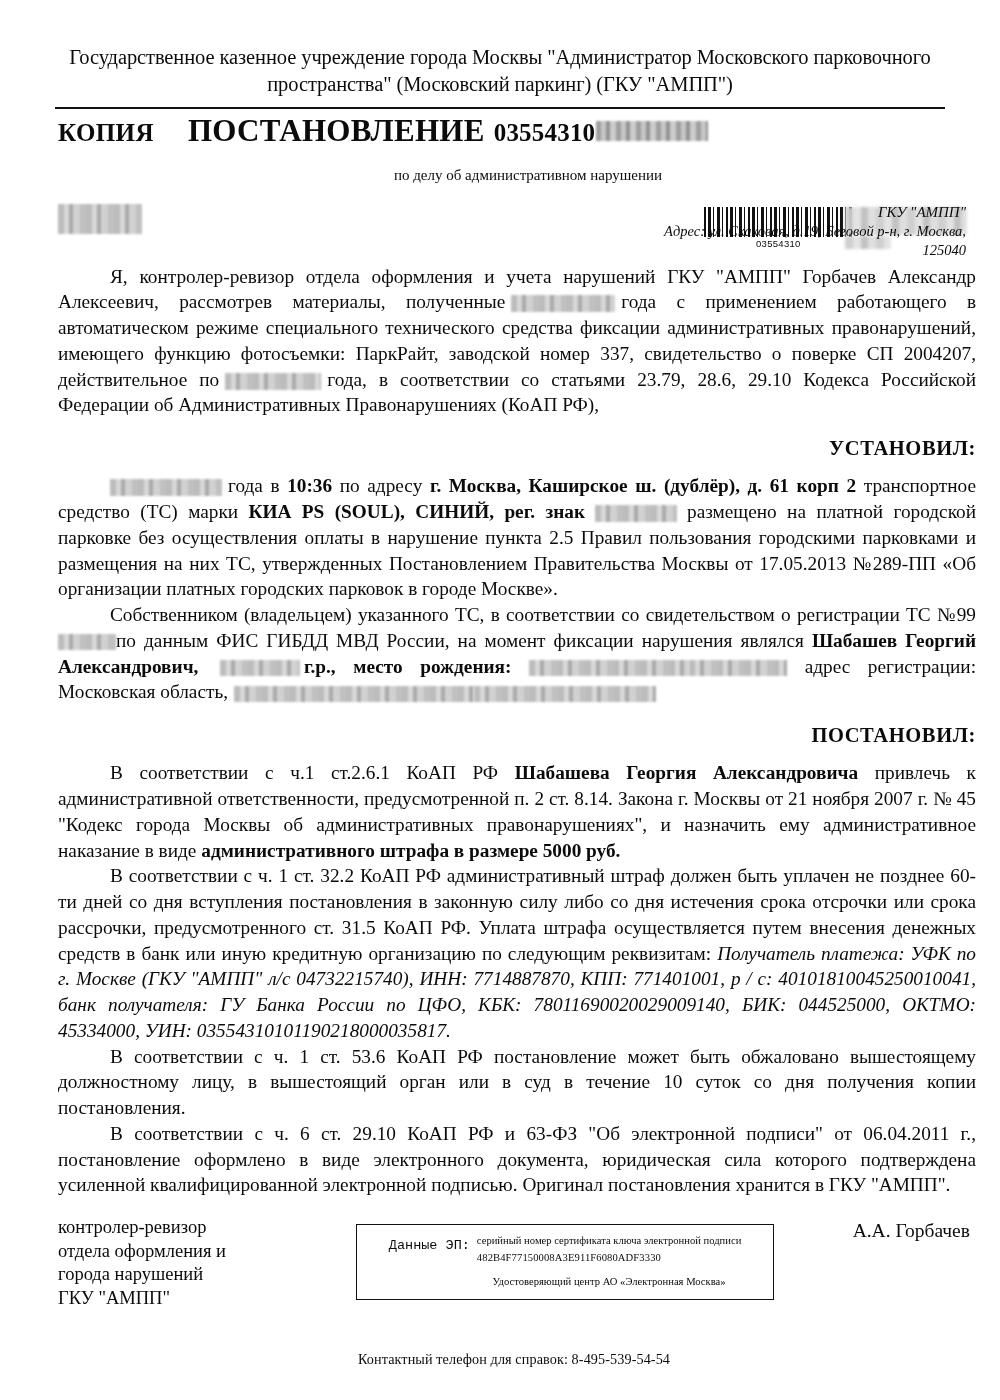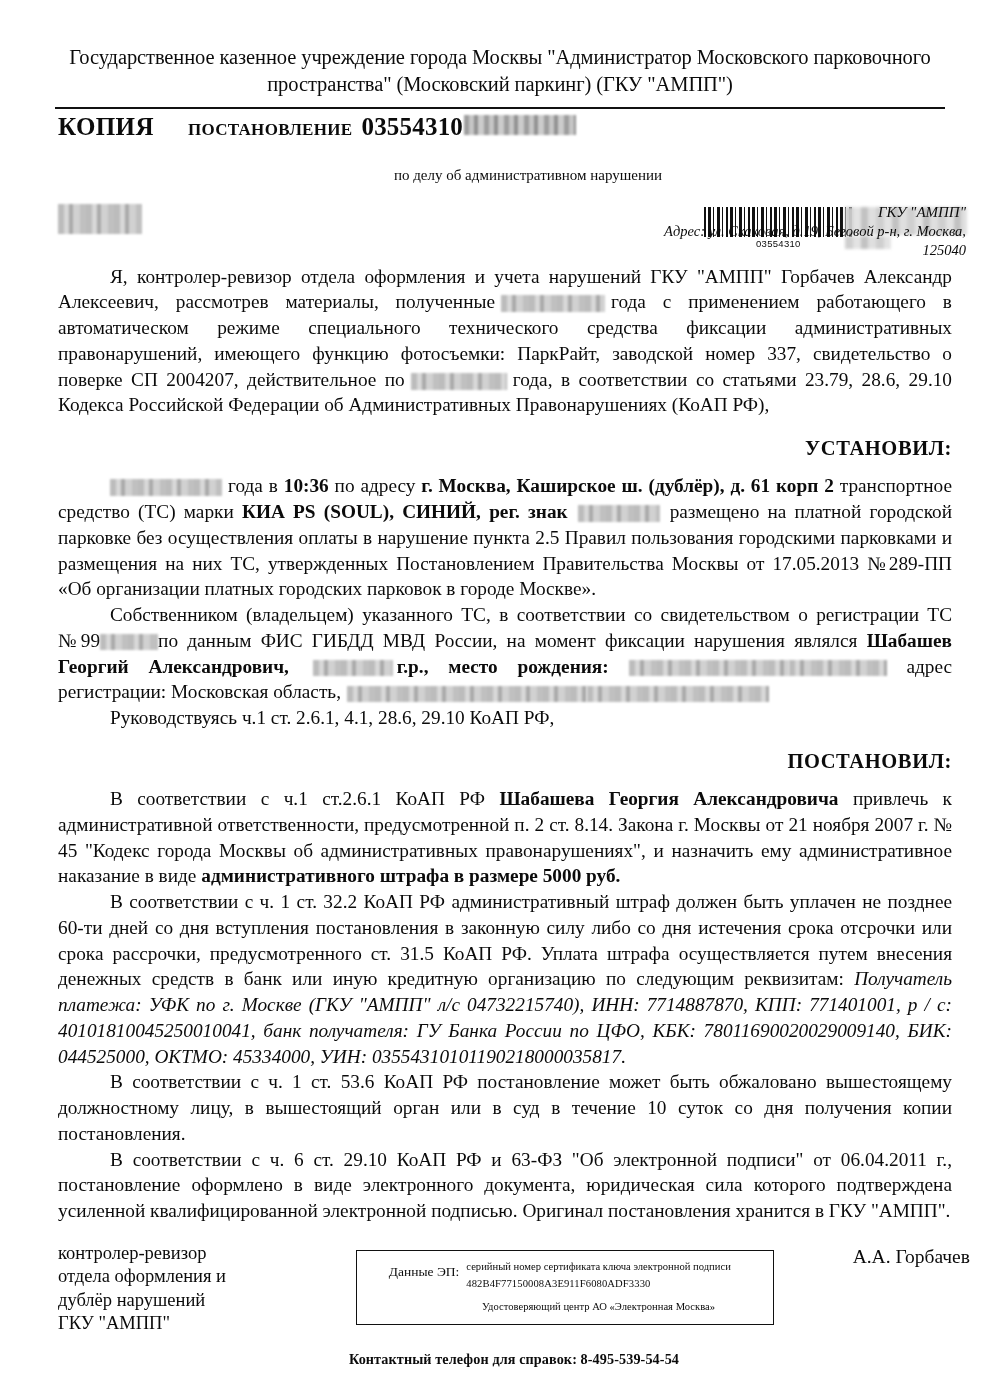--- a/index.html
+++ b/index.html
@@ -51,21 +51,21 @@
     display: flex;
     align-items: baseline;
     white-space: nowrap;
   }
   .kopiya {
     font-size: 25px;
     font-weight: bold;
     letter-spacing: 0.4px;
   }
   .postanovlenie {
-    font-size: 17px;
+    font-size: 31px;
     font-weight: bold;
     margin-left: 34px;
     letter-spacing: 0.3px;
   }
   .doc-number {
     font-size: 25px;
     font-weight: bold;
     margin-left: 9px;
     letter-spacing: 0.2px;
   }
@@ -171,21 +171,21 @@
     line-height: 1.35;
     padding-right: 2px;
   }
   .addr .org {
     display: block;
     font-size: 15px;
   }
 
   
   .body-text {
-    padding: 0 48px 0 58px;
+    padding: 0 24px 0 58px;
     font-size: 19.3px;
     line-height: 1.335;
     text-align: justify;
     text-justify: inter-word;
   }
   .body-text p {
     margin: 0;
     text-indent: 52px;
   }
 
@@ -227,20 +227,21 @@
     border: 1.8px solid #111;
     box-sizing: border-box;
     padding: 7px 10px 9px 10px;
     display: flex;
     align-items: flex-start;
   }
   .eds-label {
     font-size: 13.5px;
     white-space: nowrap;
     padding: 6px 7px 0 22px;
+    font-family: Liberation Mono, monospace;
   }
   .eds-body {
     font-size: 10.6px;
     line-height: 1.62;
     font-family: "Liberation Serif", serif;
   }
   .eds-body .serial { letter-spacing: 0.1px; }
   .eds-body .ca { display: block; margin-top: 6px; text-align: center; }
   .sign-right {
     flex: 0 0 auto;
@@ -250,21 +251,21 @@
   }
 
   
   .footer {
     position: absolute;
     left: 0;
     right: 0;
     bottom: 32px;
     text-align: center;
     font-size: 14.2px;
-    font-weight: bold;
+    font-weight: normal;
     letter-spacing: 0.1px;
     margin-left: 28px;
   }
 </style>
 </head>
 <body>
 
 <div class="page">
 
   <h1 class="org-title">Государственное казенное учреждение города Москвы "Администратор Московского парковочного пространства" (Московский паркинг) (ГКУ "АМПП")</h1>
@@ -300,38 +301,37 @@
   <div class="body-text">
 
     <p><span>Я, контролер-ревизор отдела оформления и учета нарушений ГКУ "АМПП" Горбачев Александр Алексеевич, рассмотрев материалы, полученные</span><span class="redact" style="width:104px;height:17px;margin:0 6px;"></span><span>года с применением работающего в автоматическом режиме специального технического средства фиксации административных правонарушений, имеющего функцию фотосъемки: ПаркРайт, заводской номер 337, свидетельство о поверке СП 2004207, действительное по</span><span class="redact" style="width:96px;height:17px;margin:0 6px;"></span><span>года, в соответствии со статьями 23.79, 28.6, 29.10 Кодекса Российской Федерации об Административных Правонарушениях (КоАП РФ),</span></p>
 
     <div class="center-head">УСТАНОВИЛ:</div>
 
     <p><span class="redact" style="width:112px;height:17px;margin-right:6px;"></span><span>года в</span> <b>10:36</b> <span>по адресу</span> <b>г. Москва, Каширское ш. (дублёр), д. 61 корп 2</b> <span>транспортное средство (ТС) марки</span> <b>КИА PS (SOUL), СИНИЙ</b><b>, рег. знак</b><span class="redact" style="width:82px;height:17px;margin:0 10px;"></span><span>размещено на платной городской парковке без осуществления оплаты в нарушение пункта 2.5 Правил пользования городскими парковками и размещения на них ТС, утвержденных Постановлением Правительства Москвы от 17.05.2013 №289-ПП «Об организации платных городских парковок в городе Москве».</span></p>
 
     <p><span>Собственником (владельцем) указанного ТС, в соответствии со свидетельством о регистрации ТС №99</span><span class="redact" style="width:58px;height:16px;"></span><span>по данным ФИС ГИБДД МВД России, на момент фиксации нарушения являлся</span> <b>Шабашев Георгий Александрович,</b> <span class="redact" style="width:80px;height:16px;margin:0 4px;"></span><b>г.р., место рождения:</b> <span class="redact" style="width:160px;height:16px;"></span><span class="redact" style="width:98px;height:16px;"></span> <span>адрес регистрации: Московская область,</span><span class="redact" style="width:240px;height:16px;margin-left:6px;"></span><span class="redact" style="width:182px;height:16px;"></span></p>
 
-    <p class="rukov">Руководствуясь ч.1 ст. 2.6.1, 4.1, 28.6, 29.10 КоАП РФ,</p>
 
     <div class="center-head">ПОСТАНОВИЛ:</div>
 
     <p><span>В соответствии с ч.1 ст.2.6.1 КоАП РФ</span> <b>Шабашева Георгия Александровича</b> <span>привлечь к административной ответственности, предусмотренной п. 2 ст. 8.14. Закона г. Москвы от 21 ноября 2007 г. № 45 "Кодекс города Москвы об административных правонарушениях", и назначить ему административное наказание в виде</span> <b>административного штрафа в размере 5000 руб.</b></p>
 
     <p><span>В соответствии с ч. 1 ст. 32.2 КоАП РФ административный штраф должен быть уплачен не позднее 60-ти дней со дня вступления постановления в законную силу либо со дня истечения срока отсрочки или срока рассрочки, предусмотренного ст. 31.5 КоАП РФ. Уплата штрафа осуществляется путем внесения денежных средств в банк или иную кредитную организацию по следующим реквизитам:</span> <span class="ital">Получатель платежа: УФК по г. Москве (ГКУ "АМПП" л/с 04732215740), ИНН: 7714887870, КПП: 771401001, р / с: 40101810045250010041, банк получателя: ГУ Банка России по ЦФО, КБК: 78011690020029009140, БИК: 044525000, ОКТМО: 45334000, УИН: 03554310101190218000035817.</span></p>
 
     <p>В соответствии с ч. 1 ст. 53.6 КоАП РФ постановление может быть обжаловано вышестоящему должностному лицу, в вышестоящий орган или в суд в течение 10 суток со дня получения копии постановления.</p>
 
     <p>В соответствии с ч. 6 ст. 29.10 КоАП РФ и 63-ФЗ "Об электронной подписи" от 06.04.2011 г., постановление оформлено в виде электронного документа, юридическая сила которого подтверждена усиленной квалифицированной электронной подписью. Оригинал постановления хранится в ГКУ "АМПП".</p>
   </div>
 
   <div class="sign-area">
     <div class="sign-left">
       <div>контролер-ревизор</div>
       <div>отдела оформления и</div>
-      <div>дублёр нарушений</div>
+      <div>города нарушений</div>
       <div>ГКУ "АМПП"</div>
     </div>
 
     <div class="eds-box">
       <div class="eds-label">Данные ЭП:</div>
       <div class="eds-body">
         <div>серийный номер сертификата ключа электронной подписи</div>
         <div class="serial">482B4F77150008A3E911F6080ADF3330</div>
         <span class="ca">Удостоверяющий центр АО «Электронная Москва»</span>
       </div>

